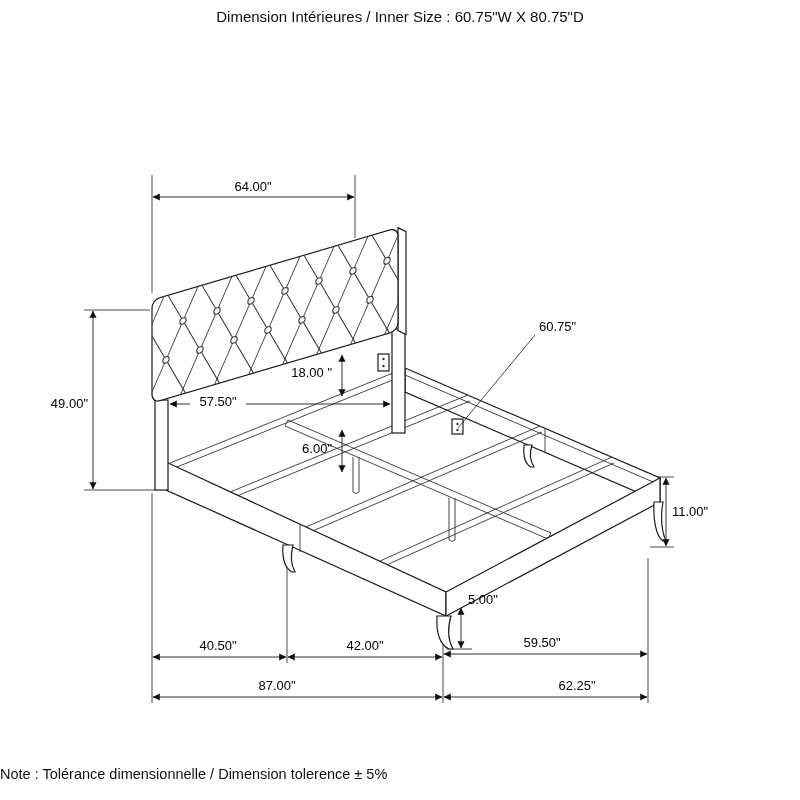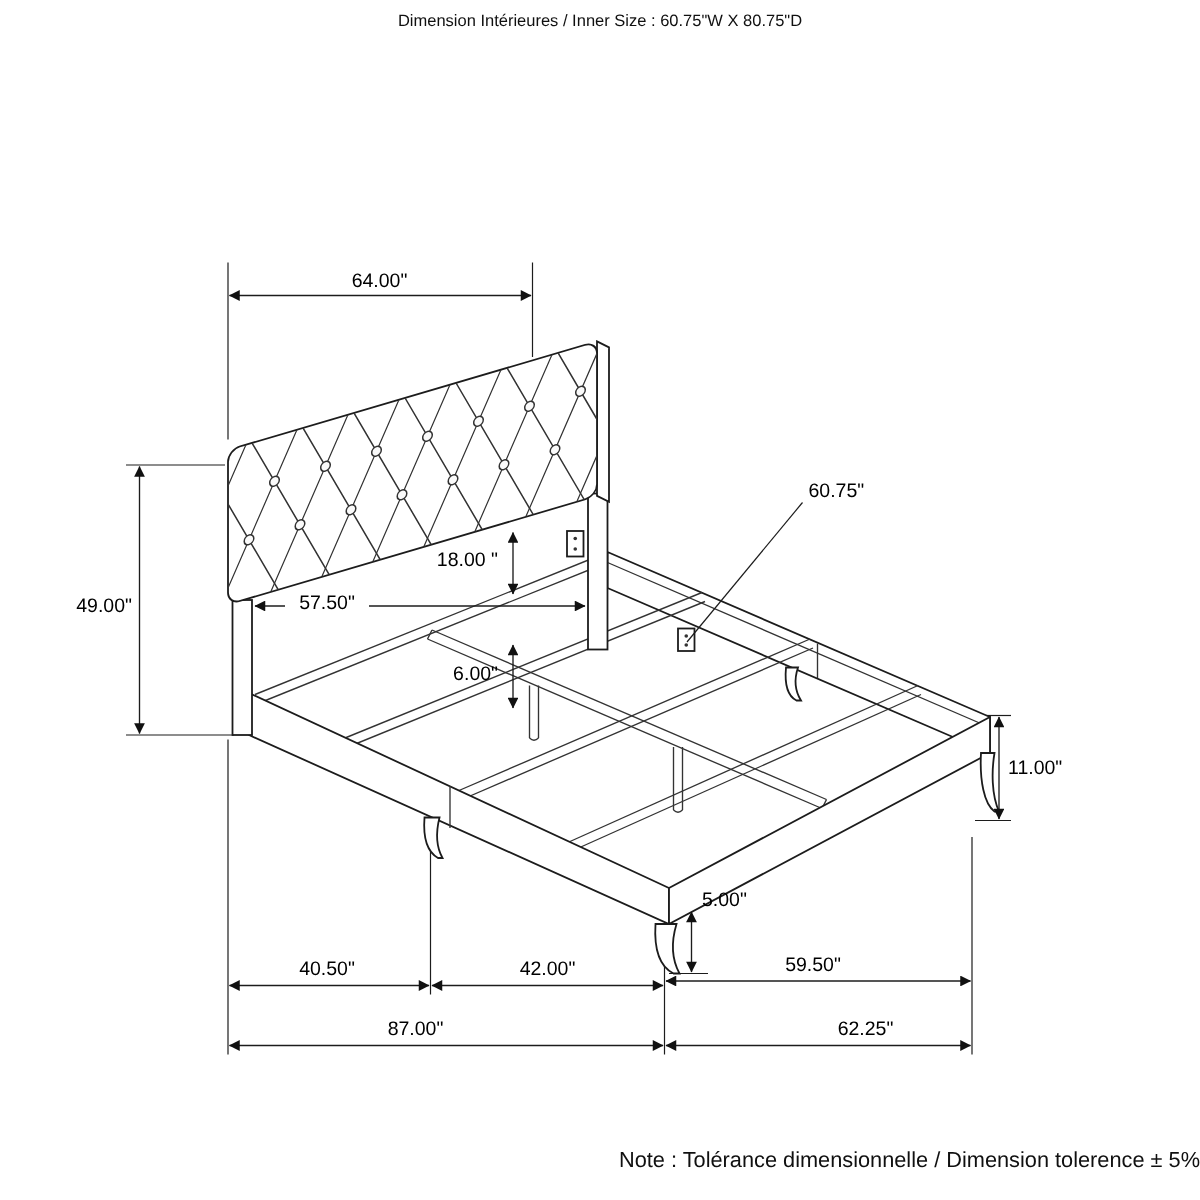--- a/index.html
+++ b/index.html
@@ -1,18 +1,18 @@
 <!DOCTYPE html>
 <html><head>
 <meta charset="utf-8">
 <style>
   html,body{margin:0;padding:0;background:#ffffff;}
   body{width:800px;height:800px;position:relative;font-family:"Liberation Sans",sans-serif;color:#111;}
-  .header-text{position:absolute;top:8px;left:0;width:800px;text-align:center;font-size:11px;color:#101010;}
-  .footer-text{position:absolute;top:766px;left:0;width:800px;text-align:right;font-size:14.5px;color:#101010;}
+  .header-text{position:absolute;top:8px;left:0;width:800px;text-align:center;font-size:15px;color:#101010;}
+  .footer-text{position:absolute;top:766px;left:0;width:800px;text-align:left;font-size:14.5px;color:#101010;}
   svg{position:absolute;top:0;left:0;}
   .ext{stroke:#1c1c1c;stroke-width:0.8;fill:none;}
   .dim{stroke:#1c1c1c;stroke-width:0.9;fill:none;}
   .face{stroke:#1c1c1c;stroke-width:1.2;fill:#ffffff;}
   .thin{stroke:#333;stroke-width:0.9;fill:none;}
   .dimtxt{font-family:"Liberation Sans",sans-serif;font-size:13px;fill:#000;}
 </style>
 </head>
 <body>
 

